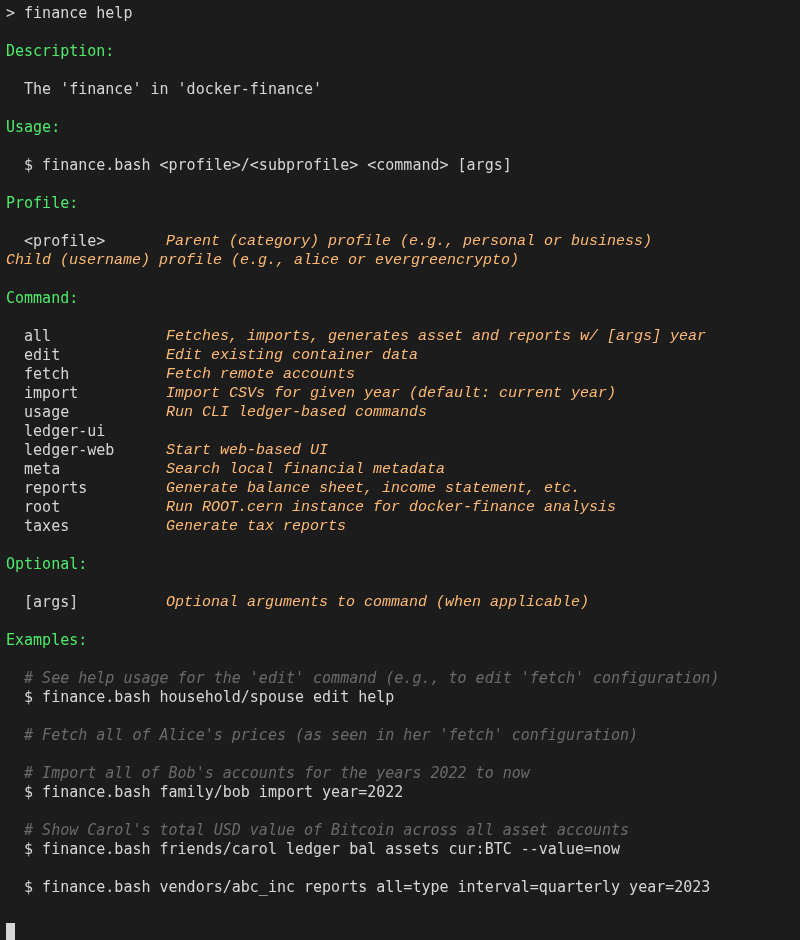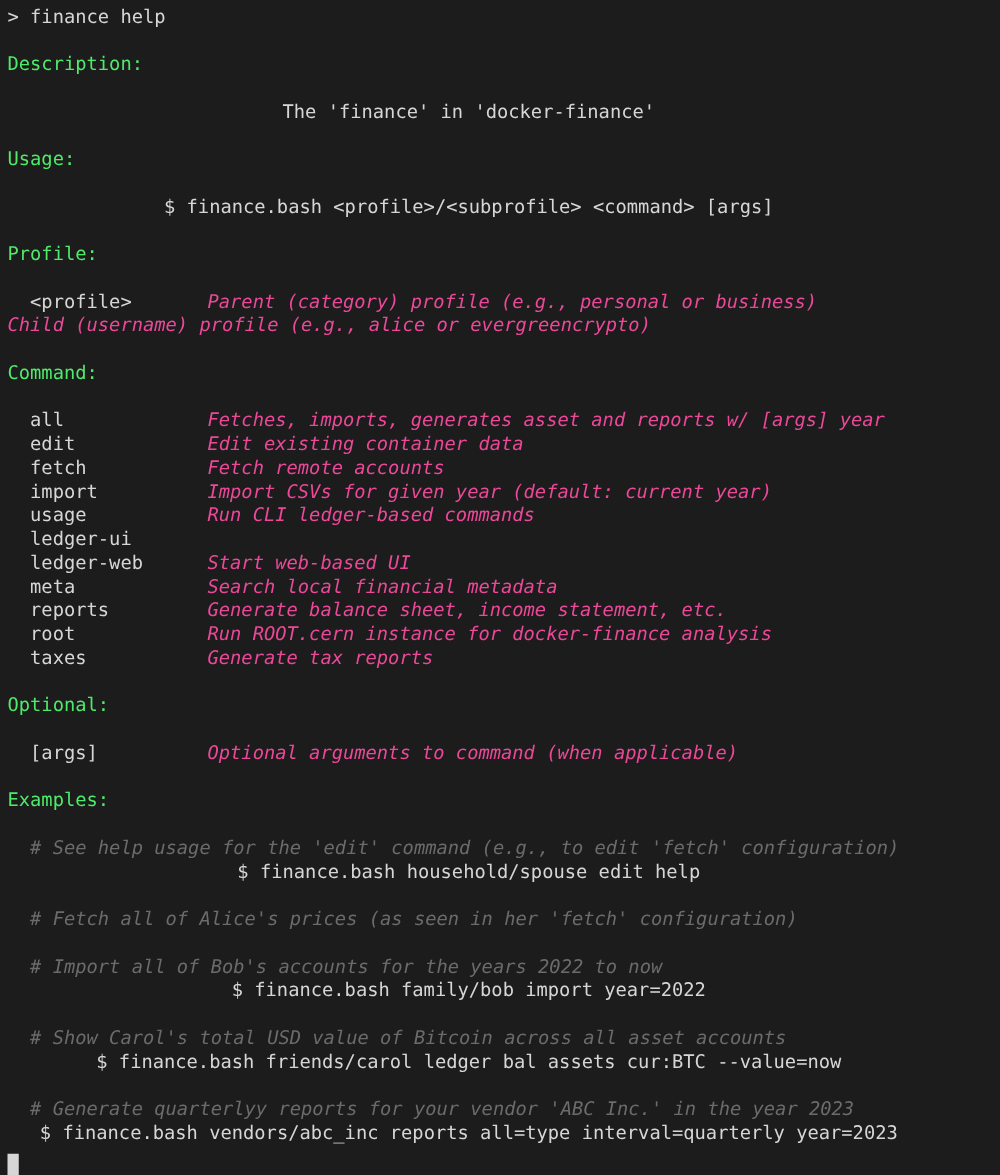--- a/index.html
+++ b/index.html
@@ -24,23 +24,23 @@
     position: relative;
   }
   .line {
     white-space: pre;
     height: 19px;
   }
   .blank { height: 19px; }
   .prompt-line { color: #d6d6d6; }
   .section { color: #4eea6a; }
   .cmd-name { color: #d6d6d6; }
-  .desc { color: #ec4899; font-style: italic; }
+  .desc { color: #fdba74; font-style: italic; font-family: Liberation Mono, monospace; }
   .comment { color: #6b6b6b; font-style: italic; }
-  .plain { color: #d6d6d6; text-align: center; }
+  .plain { color: #d6d6d6; }
   .row { display: flex; white-space: pre; height: 19px; }
   .col-name { width: 160px; flex: 0 0 160px; white-space: pre; }
   .cursor {
     position: absolute;
     left: 6px;
     bottom: 0px;
     width: 9px;
     height: 17px;
     background: #d6d6d6;
   }
@@ -141,17 +141,16 @@
   <div class="blank"></div>
 
   <div class="line comment">  # Import all of Bob's accounts for the years 2022 to now</div>
   <div class="line plain">  $ finance.bash family/bob import year=2022</div>
   <div class="blank"></div>
 
   <div class="line comment">  # Show Carol's total USD value of Bitcoin across all asset accounts</div>
   <div class="line plain">  $ finance.bash friends/carol ledger bal assets cur:BTC --value=now</div>
   <div class="blank"></div>
 
-  <div class="line comment">  # Generate quarterlyy reports for your vendor 'ABC Inc.' in the year 2023</div>
   <div class="line plain">  $ finance.bash vendors/abc_inc reports all=type interval=quarterly year=2023</div>
 
   <div class="cursor"></div>
 </div>
 
 </body></html>

